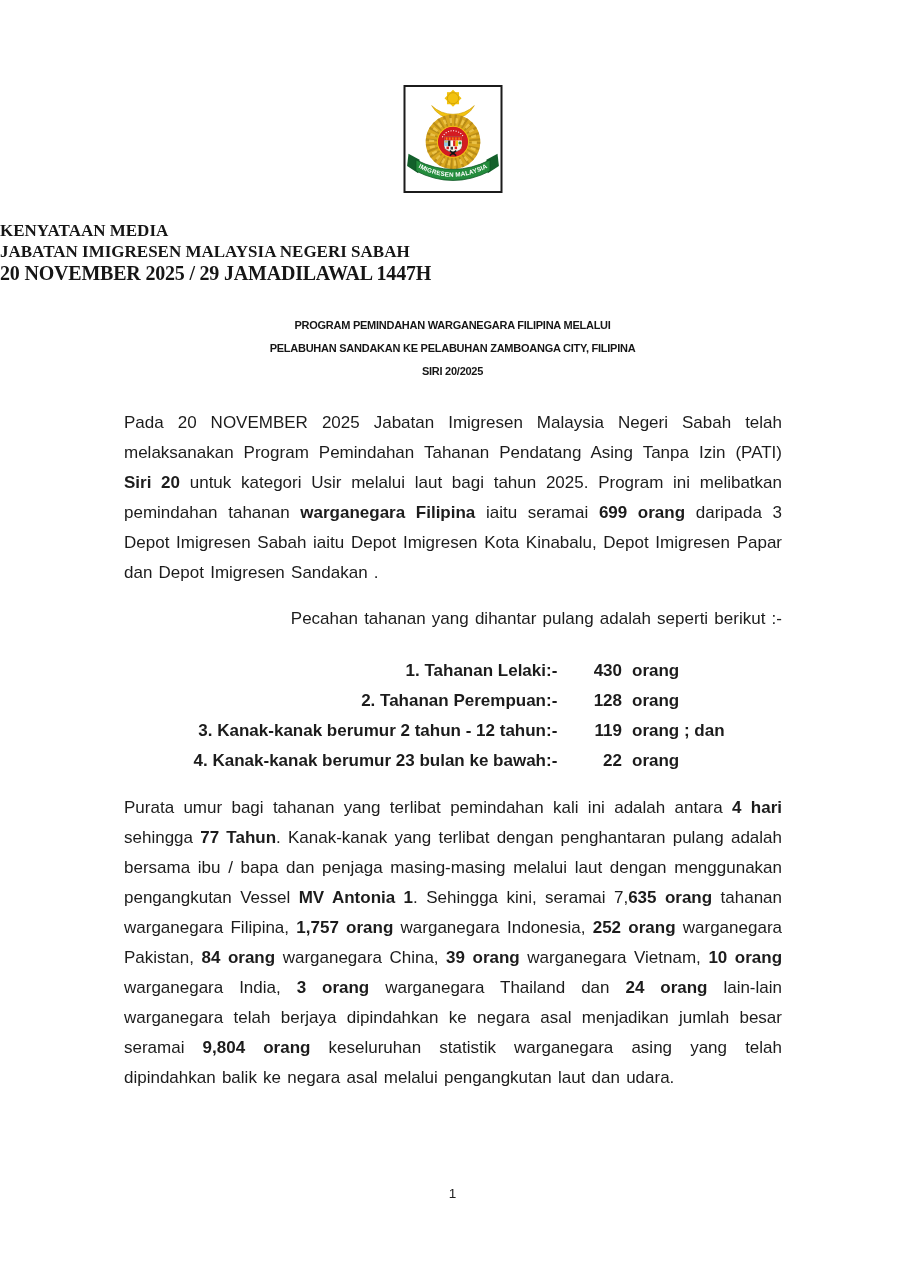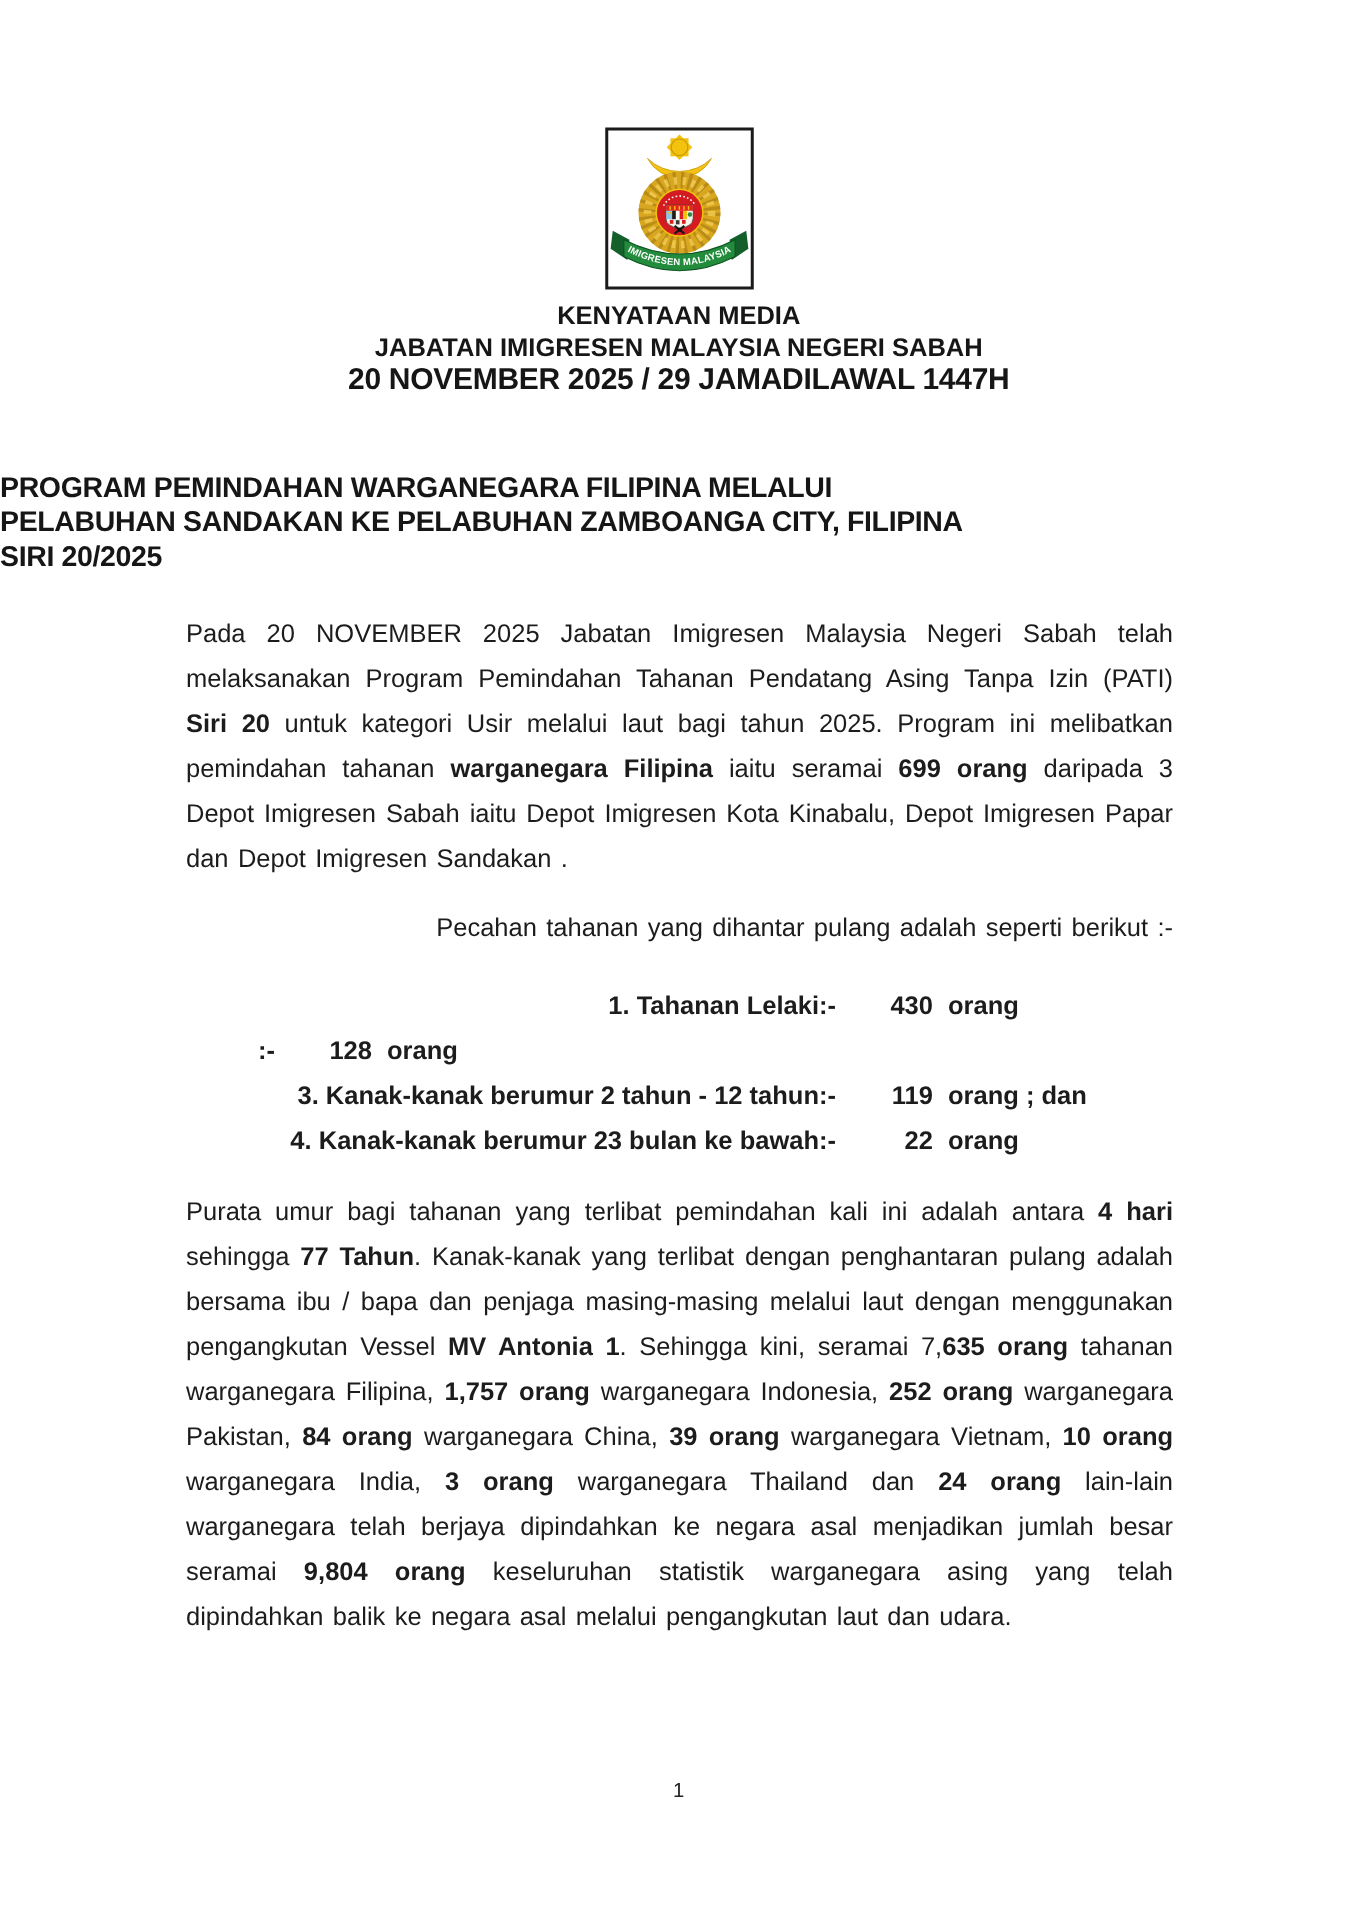--- a/index.html
+++ b/index.html
@@ -13,28 +13,28 @@
   
   .logo-box{
     position:absolute;top:85px;left:50%;transform:translateX(-50%);
     width:99px;height:108px;border:2px solid #1b1b1b;background:#ffffff;
     display:flex;align-items:center;justify-content:center;box-sizing:border-box;
   }
   .logo-box svg{display:block;}
 
   
   .header{
-    position:absolute;top:200px;left:0;right:0;text-align:center;
-    font-weight:bold;font-size:17px;line-height:21px;color:#161616;
+    position:absolute;top:220px;left:0;right:0;
+    font-weight:bold;font-size:17px;line-height:21px;color:#161616;font-family:Liberation Serif, serif;
   }
   .header .date-line{font-size:20px;letter-spacing:-0.2px;margin-top:1px;}
 
   .subject{
-    position:absolute;top:314px;left:0;right:0;text-align:left;
-    font-weight:bold;font-size:19px;line-height:23px;letter-spacing:-0.25px;color:#161616;
+    position:absolute;top:314px;left:0;right:0;text-align:center;
+    font-weight:bold;font-size:11px;line-height:23px;letter-spacing:-0.25px;color:#161616;
   }
 
   
   .bodytext{
     position:absolute;left:108px;top:392px;width:690px;
     font-size:17px;line-height:30px;color:#1c1c1c;word-spacing:1.5px;
   }
   .para{margin:16px;}
   .justify{text-align:justify;}
   .p1{min-height:180px;}
@@ -135,20 +135,21 @@
     <p class="para intro">Pecahan tahanan yang dihantar pulang adalah seperti berikut :-</p>
 
     <div class="list">
       <div class="list-row">
         <span class="list-label">1. Tahanan Lelaki</span>
         <span class="list-colon">:-</span>
         <span class="list-num">430</span>
         <span class="list-suffix">orang</span>
       </div>
       <div class="list-row">
+        <span class="list-label">2. Tahanan Perempuan</span>
         <span class="list-colon">:-</span>
         <span class="list-num">128</span>
         <span class="list-suffix">orang</span>
       </div>
       <div class="list-row">
         <span class="list-label">3. Kanak-kanak berumur 2 tahun - 12 tahun</span>
         <span class="list-colon">:-</span>
         <span class="list-num">119</span>
         <span class="list-suffix">orang ; dan</span>
       </div>

